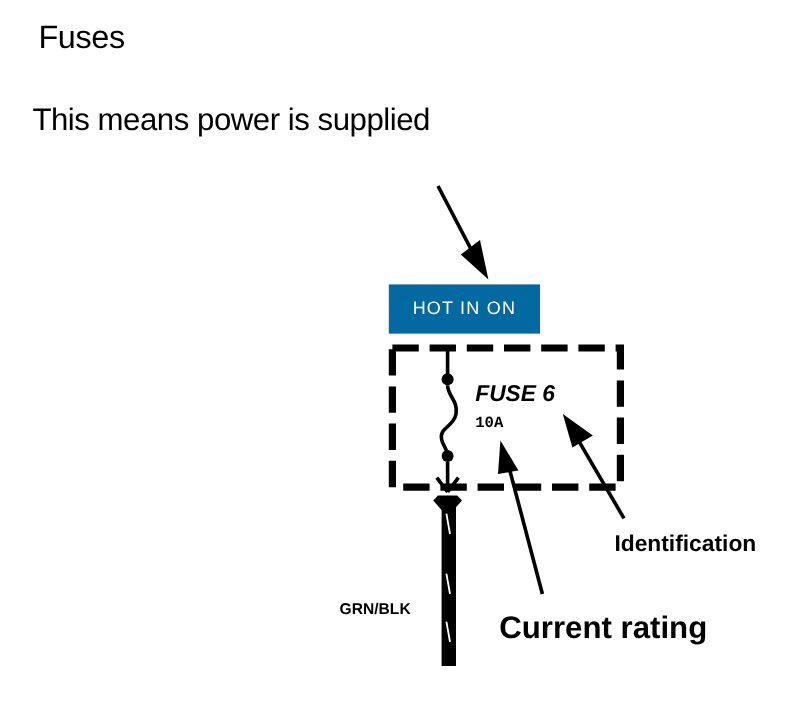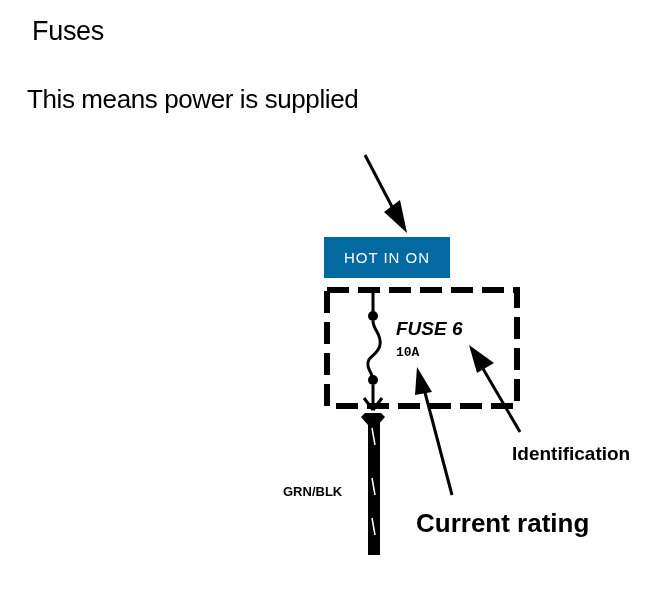--- a/index.html
+++ b/index.html
@@ -6,21 +6,21 @@
     body { width: 672px; height: 594px; position: relative; overflow: hidden;
            font-family: "Liberation Sans", sans-serif; color: #000; }
     .abs { position: absolute; }
     #title { left: 32px; top: 16px; font-size: 27px; font-weight: normal; letter-spacing: -0.3px; }
     #desc { left: 27px; top: 84px; font-size: 26px; line-height: 31px; letter-spacing: -0.4px; }
     #hot-badge { left: 324px; top: 237px; width: 126px; height: 41px; background: #0369a1;
                  color: #fff; font-size: 15px; letter-spacing: 1px; display: flex;
                  align-items: center; justify-content: center; }
     #fuse-name { left: 396px; top: 318px; font-size: 19px; font-weight: bold; font-style: italic; }
     #fuse-rating { left: 396px; top: 345px; font-size: 13px; font-weight: bold; font-family: Liberation Mono, monospace; }
-    #wire-color { left: 283px; top: 484px; font-size: 13px; font-weight: bold; }
+    #wire-color { left: 283px; top: 500px; font-size: 13px; font-weight: bold; }
     #label-id { left: 480px; top: 443px; font-size: 19px; font-weight: bold; margin-left: 32px; }
     #label-cur { left: 416px; top: 508px; font-size: 26px; font-weight: bold; }
     svg { position: absolute; left: 0; top: 0; }
   </style>
 </head>
 <body>
 
 <svg width="672" height="594">
 
   <g>

